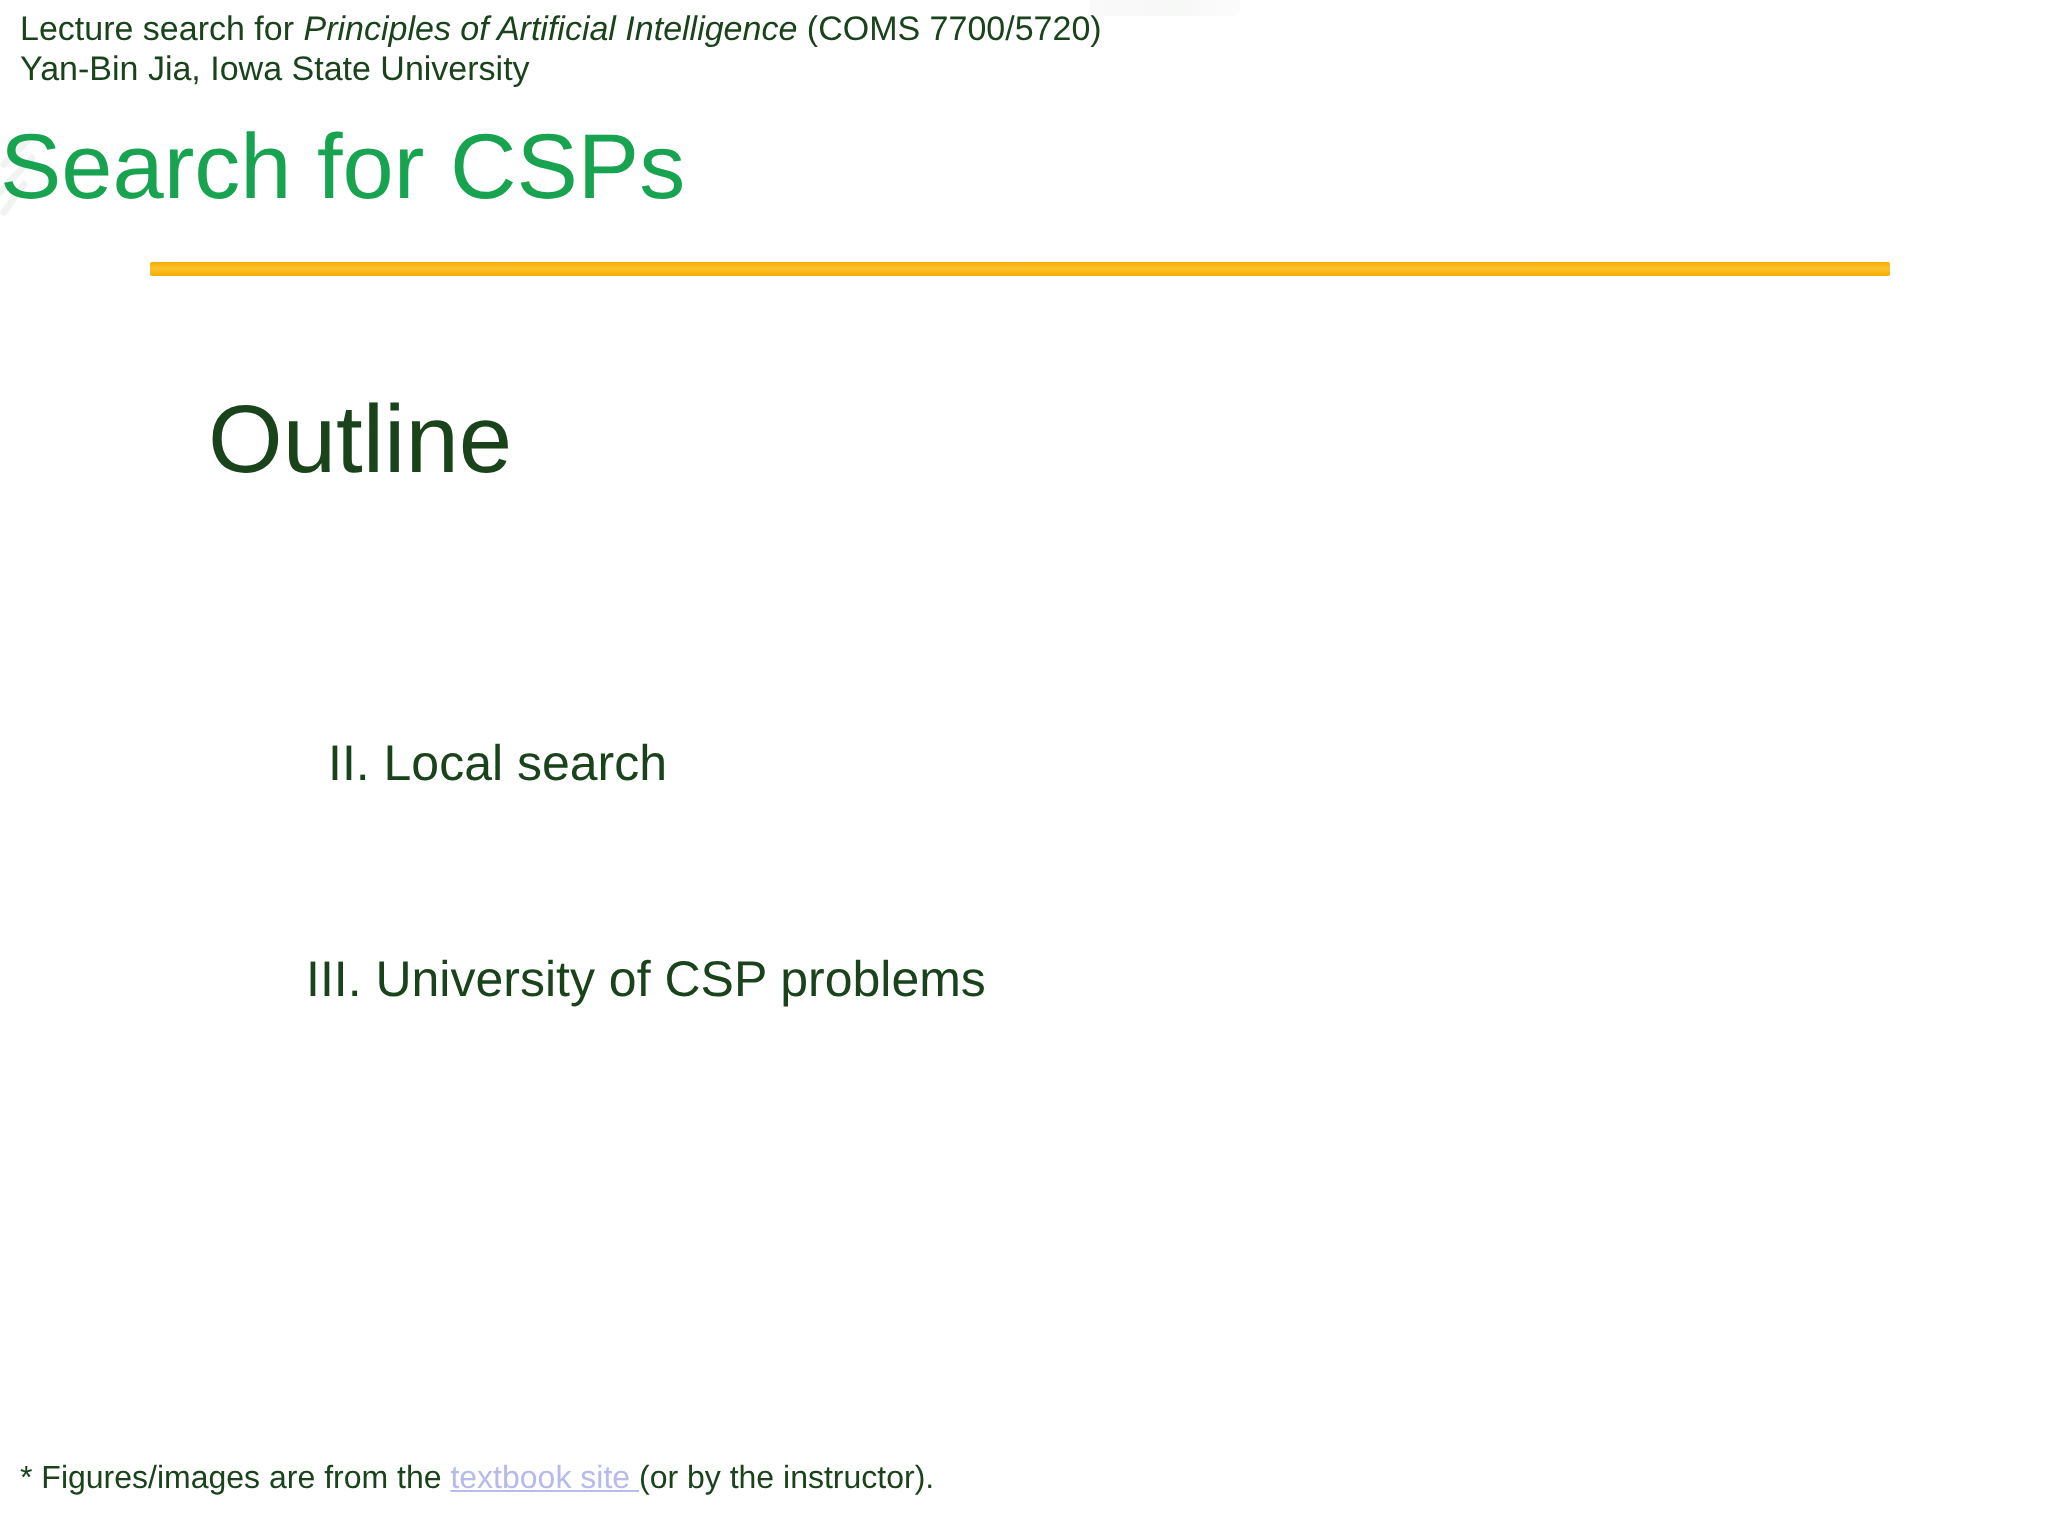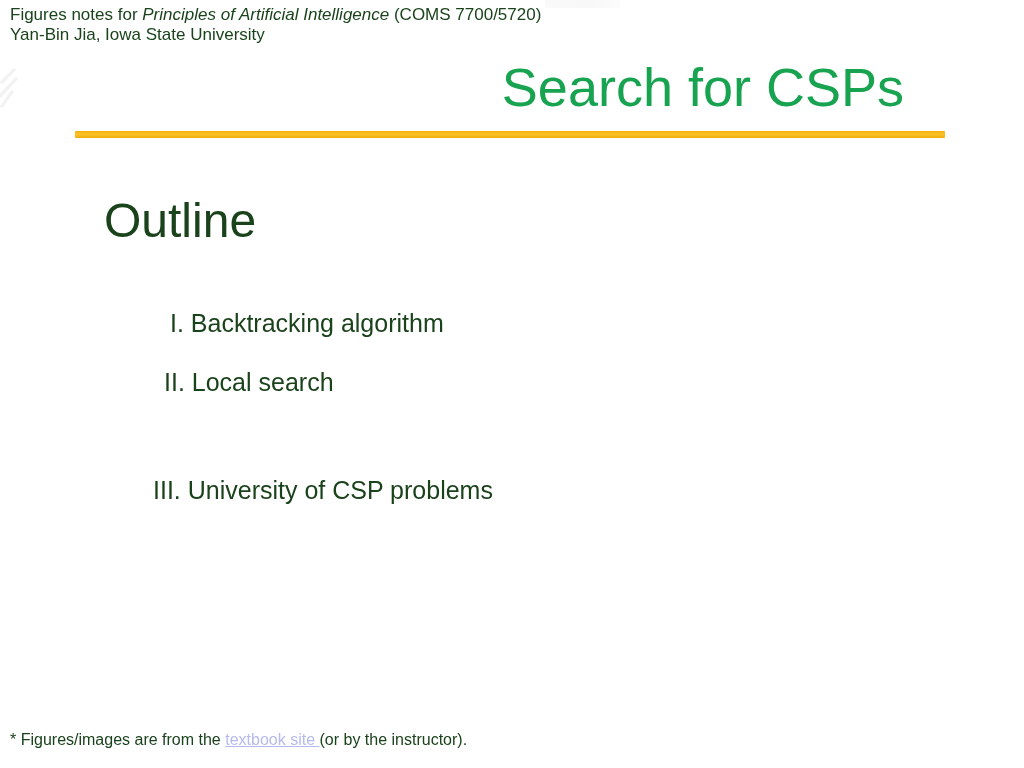--- a/index.html
+++ b/index.html
@@ -25,23 +25,23 @@
     font-size: 17px;
     line-height: 20px;
     white-space: nowrap;
   }
   .header .italic { font-style: italic; }
   .slide-title {
     position: absolute;
     left: 0;
     top: 56px;
     width: 904px;
-    text-align: right;
+    text-align: left;
     color: #18a350;
-    font-size: 54px;
+    font-size: 46px;
     font-weight: 400;
     letter-spacing: 0px;
     white-space: nowrap;
   }
   .gold-rule {
     position: absolute;
     left: 75px;
     top: 131px;
     width: 870px;
     height: 7px;
@@ -99,34 +99,33 @@
     opacity: 0.5;
     border-radius: 0 0 3px 3px;
   }
 </style>
 </head>
 <body>
 
 <div class="slide">
 
   <div class="header">
-    <div><span>Figures notes for </span><span class="italic">Principles of Artificial Intelligence</span><span> (COMS 7700/5720)</span></div>
+    <div><span>Lecture search for </span><span class="italic">Principles of Artificial Intelligence</span><span> (COMS 7700/5720)</span></div>
     <div>Yan-Bin Jia, Iowa State University</div>
   </div>
 
   <div class="artifact-top"></div>
   <svg class="artifact-left" viewBox="0 0 20 42">
     <path d="M2 16 L14 4 M0 30 L16 13 M2 40 L12 26" stroke="#e7ebe7" stroke-width="3.5" fill="none" stroke-linecap="round"></path>
   </svg>
 
   <div class="slide-title">Search for CSPs</div>
 
   <div class="gold-rule"></div>
 
   <div class="outline-heading">Outline</div>
 
-  <div class="outline-item i1">I. Backtracking algorithm</div>
   <div class="outline-item i2">II. Local search</div>
   <div class="outline-item i3">III. University of CSP problems</div>
 
   <div class="footnote"><span>* Figures/images are from the </span><a class="textbook-link">textbook site </a><span>(or by the instructor).</span></div>
 
 </div>
 
 </body></html>

